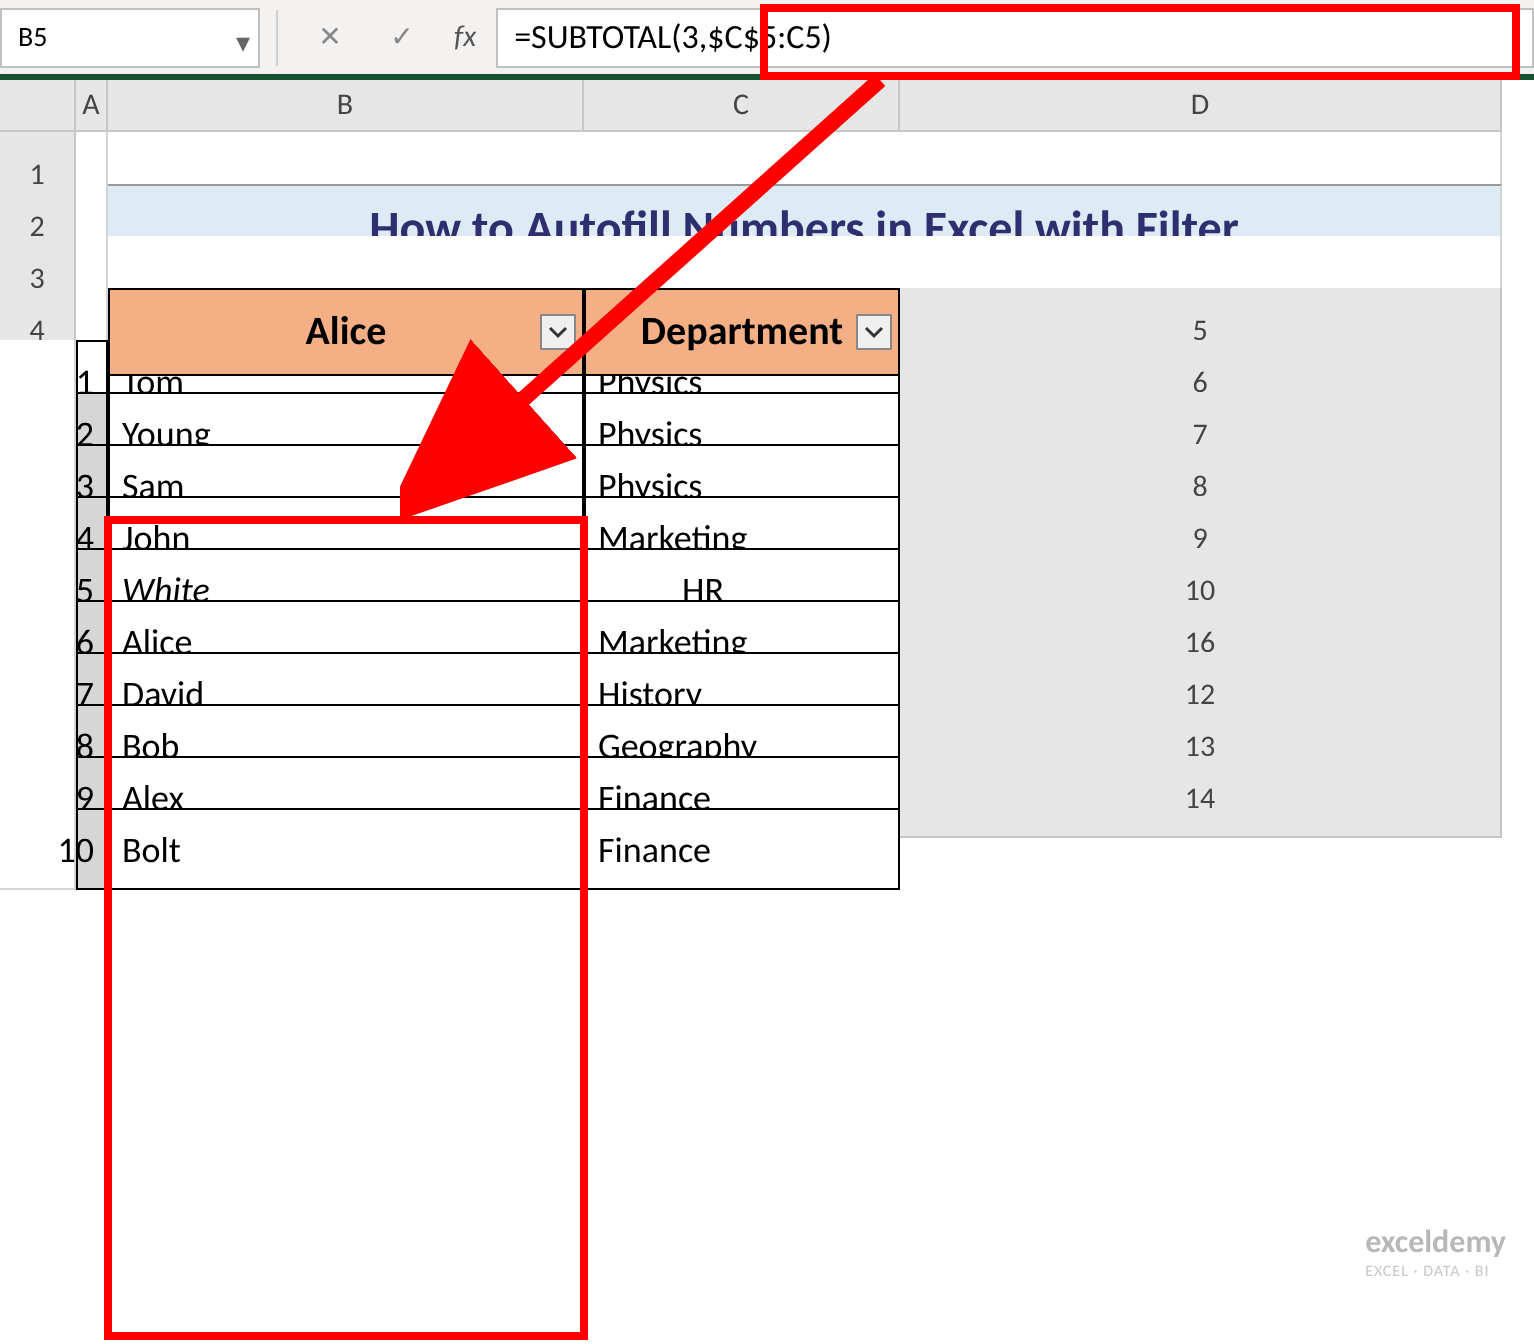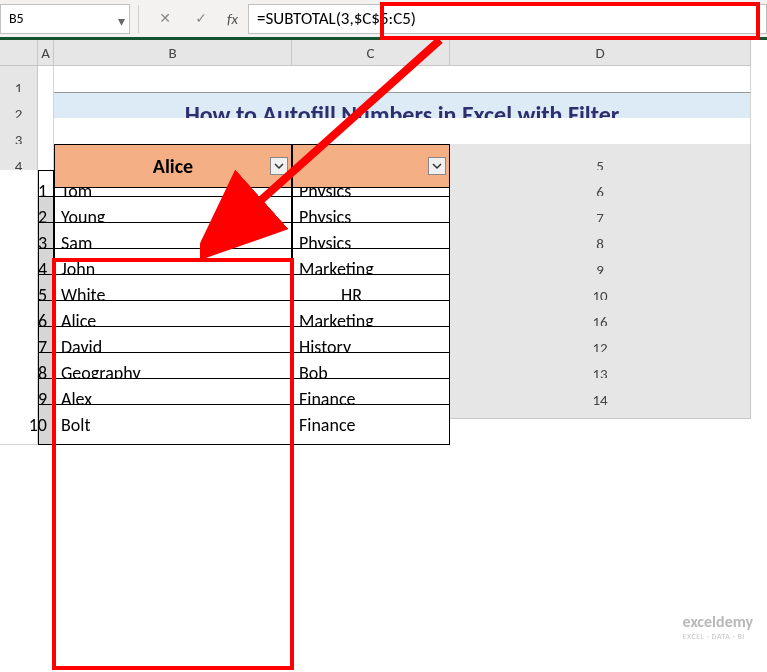--- a/index.html
+++ b/index.html
@@ -202,20 +202,21 @@
   <div class="a-col tall" style="height:44px"></div>
   <div class="cell tall header-cell" style="height:44px">
     <span>Alice</span>
     <div class="filter-btn">
       <svg viewBox="0 0 10 10">
           <path d="M1 3 L5 7 L9 3" stroke="#333" stroke-width="1.5" fill="none"></path>
         </svg>
     </div>
   </div>
   <div class="cell tall header-cell" style="height:44px">
+    <span>Department</span>
     <div class="filter-btn">
       <svg viewBox="0 0 10 10">
           <path d="M1 3 L5 7 L9 3" stroke="#333" stroke-width="1.5" fill="none"></path>
         </svg>
     </div>
   </div>
 
   <div class="row-area" id="data-rows"></div>
 <div class="row-head tall" style="height: 41px;">5</div>
     <div class="a-col tall" style="height: 41px;"></div>
@@ -233,37 +234,37 @@
     <div class="cell tall data-cell" style="height: 41px;">Sam</div>
     <div class="cell tall data-cell" style="height: 41px;">Physics</div>
     <div class="row-head tall" style="height: 41px;">8</div>
     <div class="a-col tall" style="height: 41px;"></div>
     <div class="cell tall data-cell serial-cell serial-sel" style="height: 41px;">4</div>
     <div class="cell tall data-cell" style="height: 41px; text-decoration: underline;">John</div>
     <div class="cell tall data-cell" style="height: 41px;">Marketing</div>
     <div class="row-head tall" style="height: 41px;">9</div>
     <div class="a-col tall" style="height: 41px;"></div>
     <div class="cell tall data-cell serial-cell serial-sel" style="height: 41px;">5</div>
-    <div class="cell tall data-cell" style="height: 41px;">White</div>
+    <div class="cell tall data-cell" style="height: 41px; font-style: italic;">White</div>
     <div class="cell tall data-cell" style="height: 41px; padding-left: 48px;">HR</div>
     <div class="row-head tall" style="height: 41px;">10</div>
     <div class="a-col tall" style="height: 41px;"></div>
     <div class="cell tall data-cell serial-cell serial-sel" style="height: 41px;">6</div>
     <div class="cell tall data-cell" style="height: 41px;">Alice</div>
     <div class="cell tall data-cell" style="height: 41px;">Marketing</div>
     <div class="row-head tall" style="height: 41px;">16</div>
     <div class="a-col tall" style="height: 41px;"></div>
     <div class="cell tall data-cell serial-cell serial-sel" style="height: 41px;">7</div>
     <div class="cell tall data-cell" style="height: 41px;">David</div>
     <div class="cell tall data-cell" style="height: 41px;">History</div>
     <div class="row-head tall" style="height: 41px;">12</div>
     <div class="a-col tall" style="height: 41px;"></div>
     <div class="cell tall data-cell serial-cell serial-sel" style="height: 41px;">8</div>
+    <div class="cell tall data-cell" style="height: 41px;">Bob</div>
     <div class="cell tall data-cell" style="height: 41px;">Geography</div>
-    <div class="cell tall data-cell" style="height: 41px;">Bob</div>
     <div class="row-head tall" style="height: 41px;">13</div>
     <div class="a-col tall" style="height: 41px;"></div>
     <div class="cell tall data-cell serial-cell serial-sel" style="height: 41px;">9</div>
     <div class="cell tall data-cell" style="height: 41px;">Alex</div>
     <div class="cell tall data-cell" style="height: 41px;">Finance</div>
     <div class="row-head tall" style="height: 41px;">14</div>
     <div class="a-col tall" style="height: 41px;"></div>
     <div class="cell tall data-cell serial-cell serial-sel" style="height: 41px;">10</div>
     <div class="cell tall data-cell" style="height: 41px;">Bolt</div>
     <div class="cell tall data-cell" style="height: 41px;">Finance</div>

